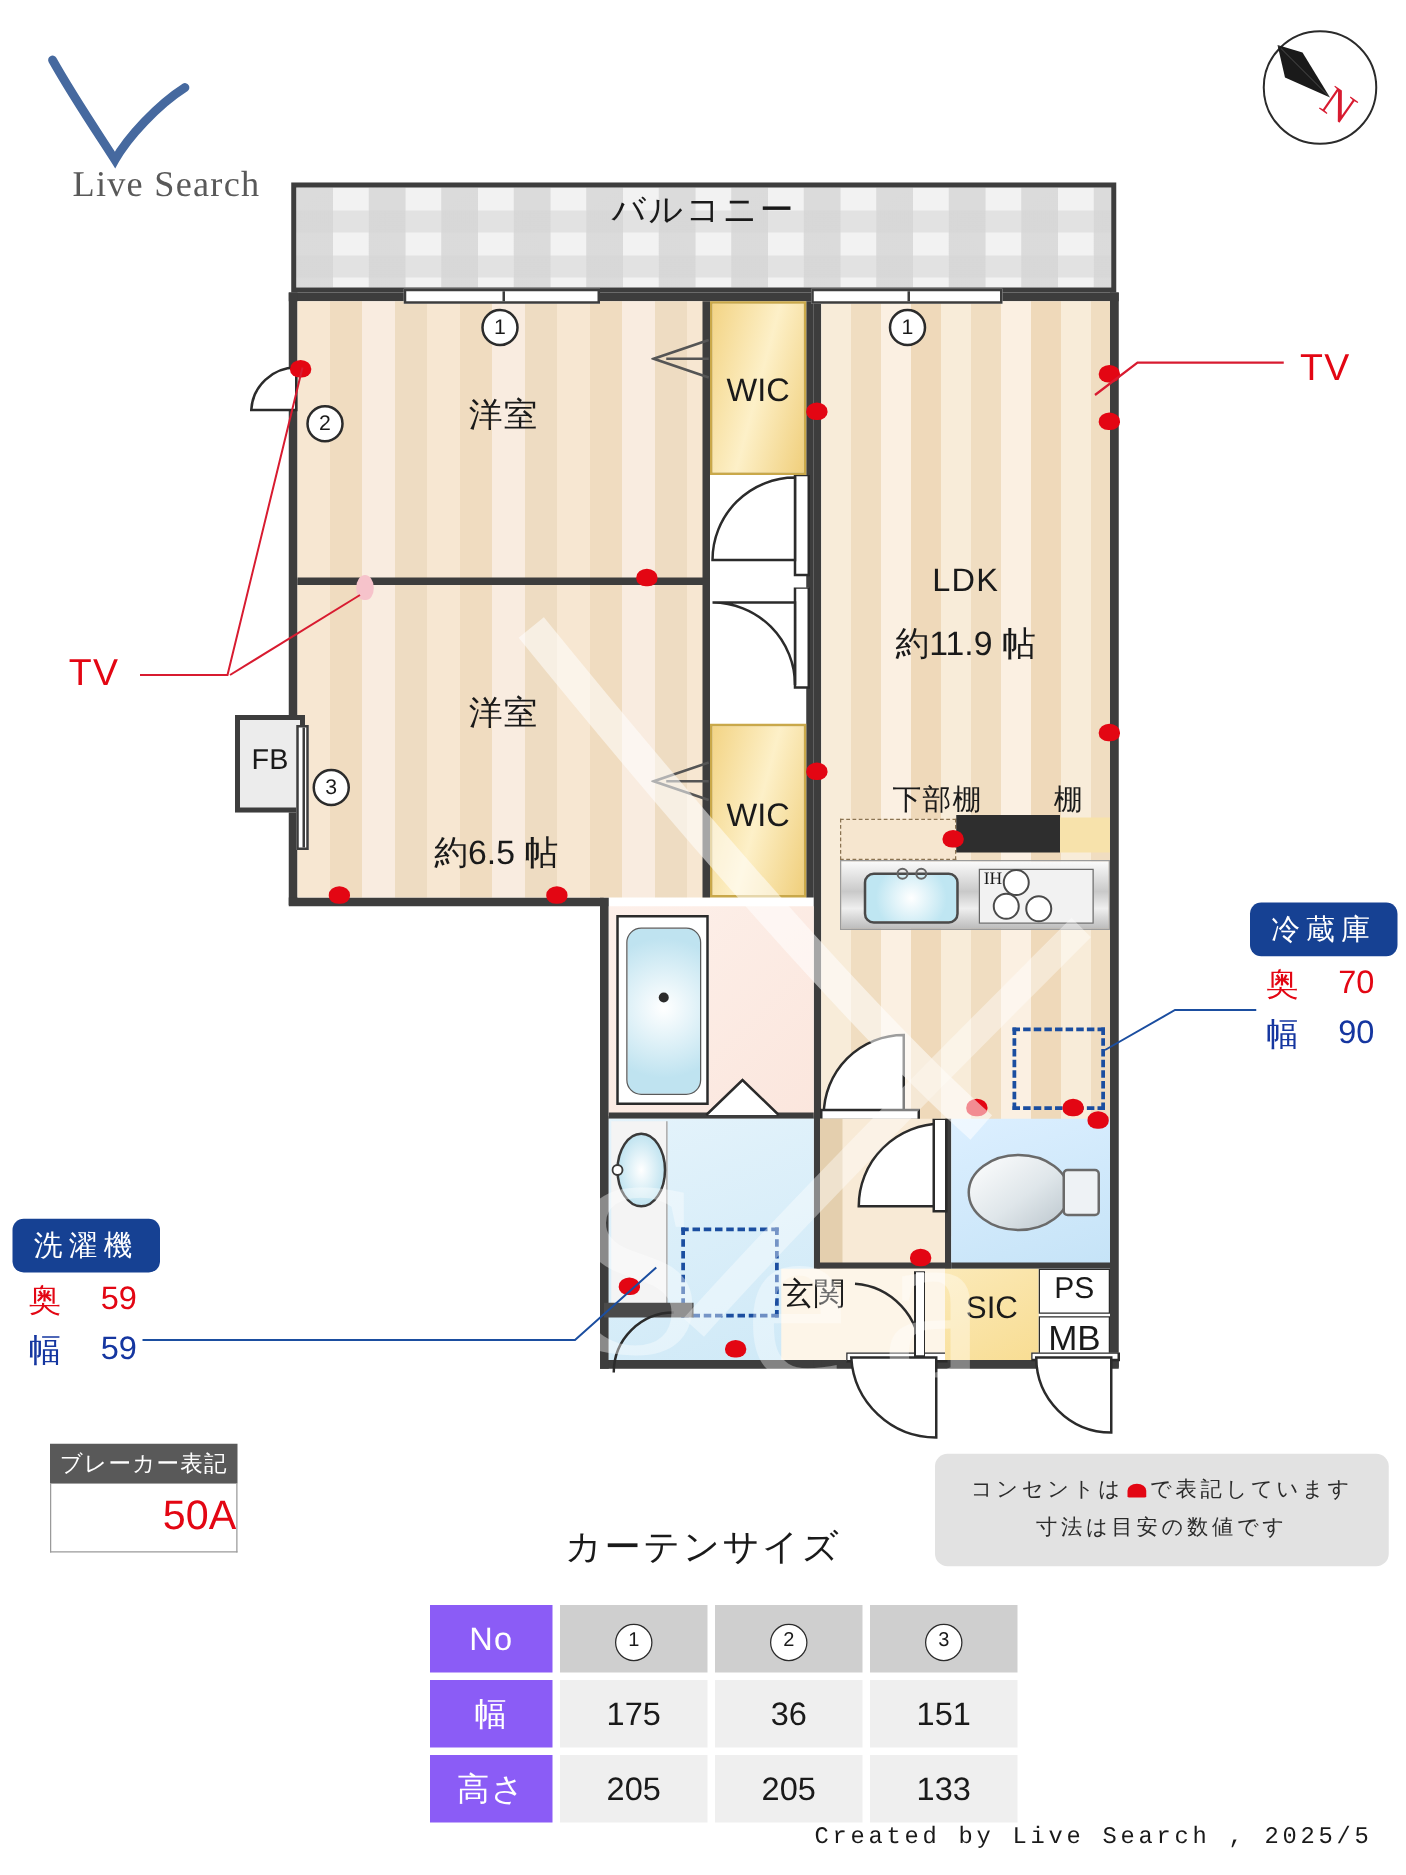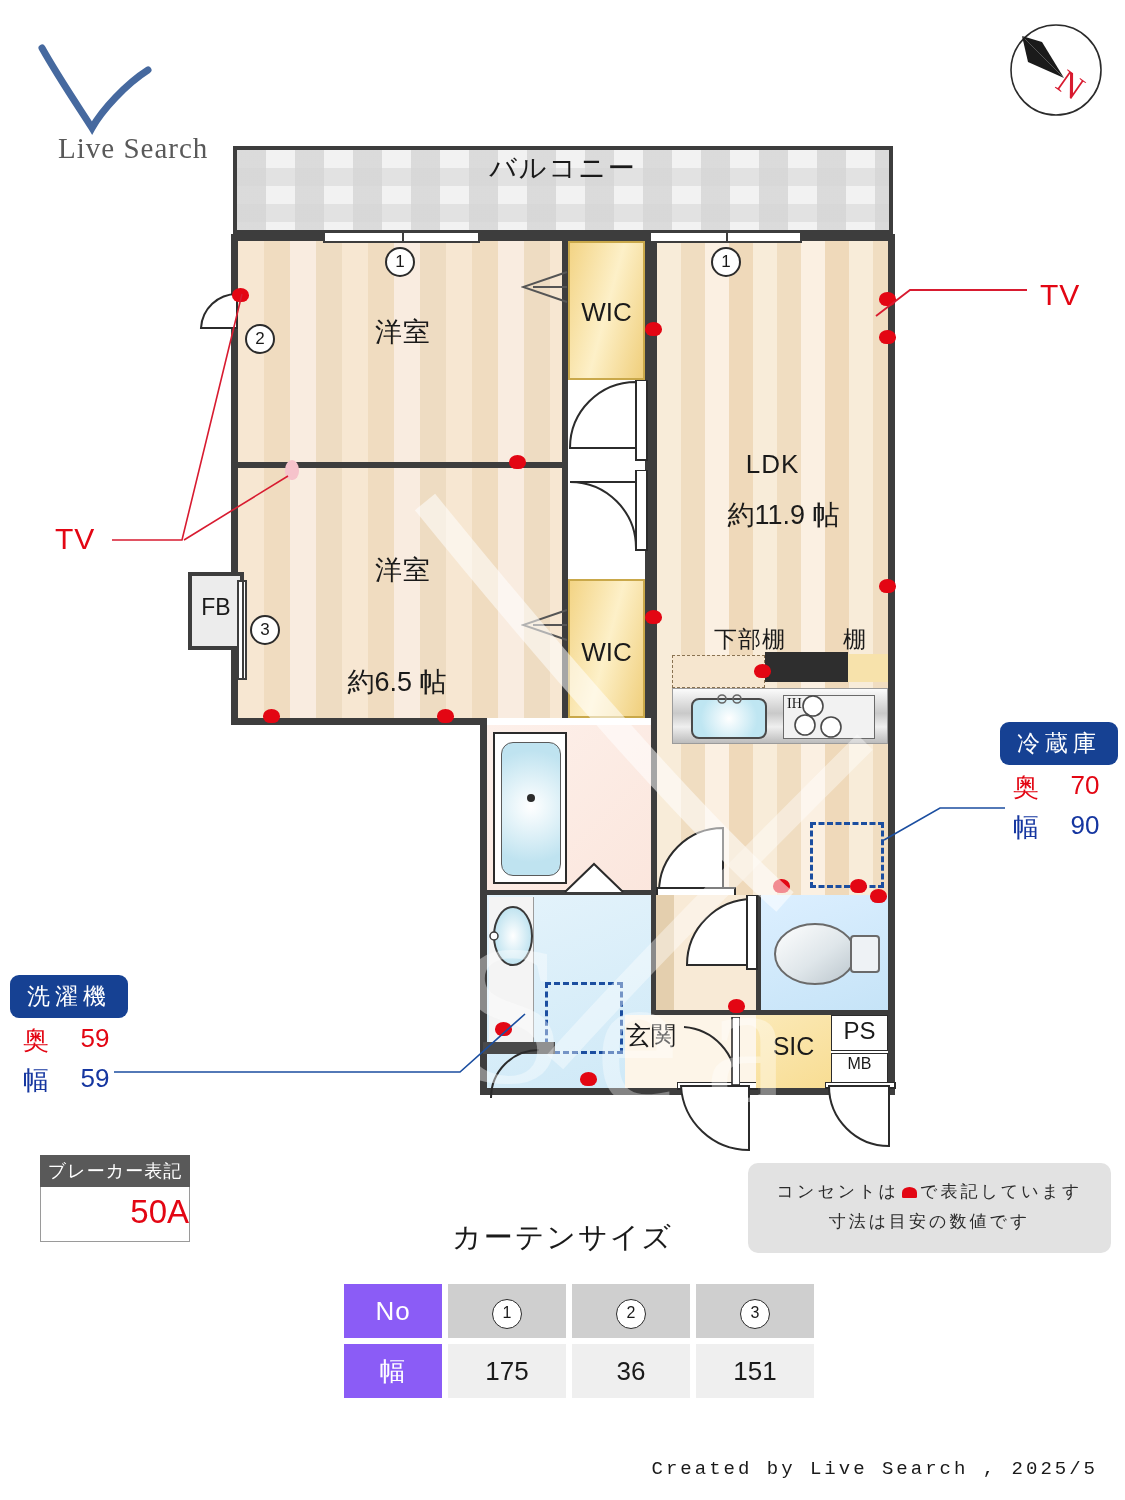--- a/index.html
+++ b/index.html
@@ -176,21 +176,21 @@
     <path d="M68 2 A 66 66 0 0 0 2 68 L68 68 Z" fill="#fff" stroke="#2b2b2b" stroke-width="2"></path>
   </svg>
   <svg class="abs" style="left:343px;top:328px;" width="80" height="82">
     <rect x="68" y="0" width="11" height="80" fill="#fff" stroke="#2b2b2b" stroke-width="2"></rect>
     <path d="M68 78 A 66 66 0 0 0 2 12 L68 12 Z" fill="#fff" stroke="#2b2b2b" stroke-width="2"></path>
   </svg>
 
   <div class="wall" style="left:426px;top:99px;width:6px;height:853px;"></div>
   <div class="room ldkwood" style="left:432px;top:99px;width:231px;height:748px;"></div>
   <div class="rlabel ldkname" style="left:432px;top:280px;width:231px;">LDK</div>
-  <div class="rlabel rsize" style="left:422px;top:355px;width:251px;padding-left:11px;">約11.9 帖</div>
+  <div class="rlabel rsize" style="left:422px;top:355px;width:251px;">約11.9 帖</div>
 
   <div class="rlabel smalllbl" style="left:470px;top:482px;width:110px;font-size:23px;">下部棚</div>
   <div class="rlabel smalllbl" style="left:610px;top:482px;width:40px;font-size:23px;">棚</div>
 
   <div class="abs" style="left:447px;top:513px;width:93px;height:33px;background:#f6e6cf;border:1.6px dashed #8a7352;box-sizing:border-box;"></div>
 
   <div class="abs" style="left:540px;top:510px;width:83px;height:30px;background:#2e2e2e;"></div>
   <div class="abs" style="left:623px;top:512px;width:40px;height:28px;background:#f7e2ab;"></div>
 
   <div class="abs" style="left:447px;top:546px;width:216px;height:56px;
@@ -286,21 +286,21 @@
     <path d="M56 66 A 56 56 0 0 0 4 10" fill="none" stroke="#2b2b2b" stroke-width="2"></path>
     <rect x="52" y="0" width="8" height="68" fill="#fff" stroke="#2b2b2b" stroke-width="1.6"></rect>
   </svg>
 
   <div class="room" style="left:531px;top:873px;width:75px;height:73px;background:linear-gradient(150deg,#fbe9b7,#f8dd93);"></div>
   <div class="rlabel" style="left:531px;top:890px;width:75px;font-size:25px;">SIC</div>
 
   <div class="room" style="left:606px;top:873px;width:57px;height:36px;background:#fff;border:1.5px solid #2b2b2b;box-sizing:border-box;"></div>
   <div class="rlabel" style="left:606px;top:875px;width:57px;font-size:24px;">PS</div>
   <div class="room" style="left:606px;top:911px;width:57px;height:35px;background:#fff;border:1.5px solid #2b2b2b;box-sizing:border-box;"></div>
-  <div class="rlabel" style="left:606px;top:913px;width:57px;font-size:16px;">MB</div>
+  <div class="rlabel" style="left:606px;top:913px;width:57px;font-size:28px;">MB</div>
   <svg class="abs" style="left:600px;top:940px;" width="76" height="68">
     <rect x="0" y="0" width="70" height="6" fill="#fff" stroke="#2b2b2b" stroke-width="2"></rect>
     <path d="M4 4 A 60 60 0 0 0 64 64 L64 4 Z" fill="#fff" stroke="#2b2b2b" stroke-width="2"></path>
   </svg>
 
   <div class="win" style="left:98px;top:89px;width:157px;height:12px;"></div>
   <div class="numbadge" style="left:160px;top:105px;">1</div>
   <div class="win" style="left:424px;top:89px;width:153px;height:12px;"></div>
   <div class="numbadge" style="left:486px;top:105px;">1</div>
 
@@ -403,17 +403,23 @@
       <td class="hd"><span class="nb">1</span></td>
       <td class="hd"><span class="nb">2</span></td>
       <td class="hd"><span class="nb">3</span></td>
     </tr>
     <tr>
       <th>幅</th>
       <td>175</td>
       <td>36</td>
       <td>151</td>
     </tr>
+    <tr>
+      <th>高さ</th>
+      <td>205</td>
+      <td>205</td>
+      <td>133</td>
+    </tr>
   </tbody>
     </table>
 </div>
 
 <div id="credit" class="abs">Created by Live Search , 2025/5</div>
 
 </body></html>

